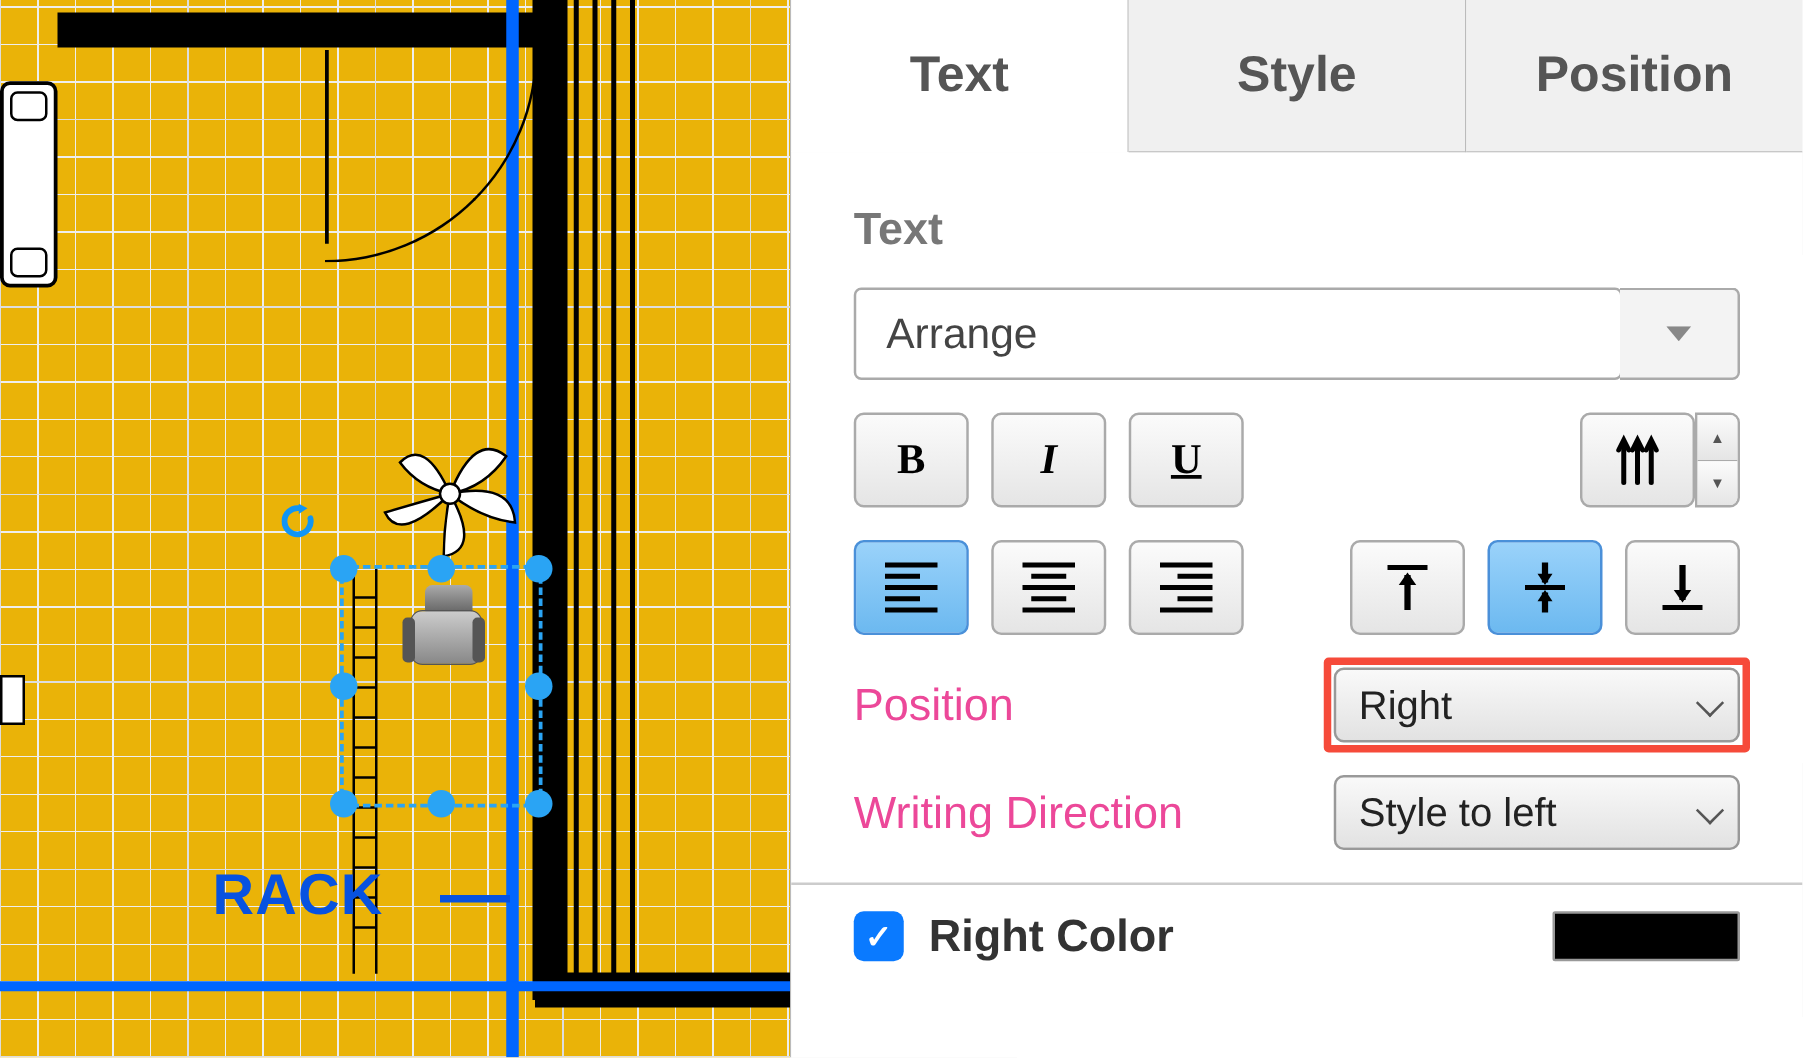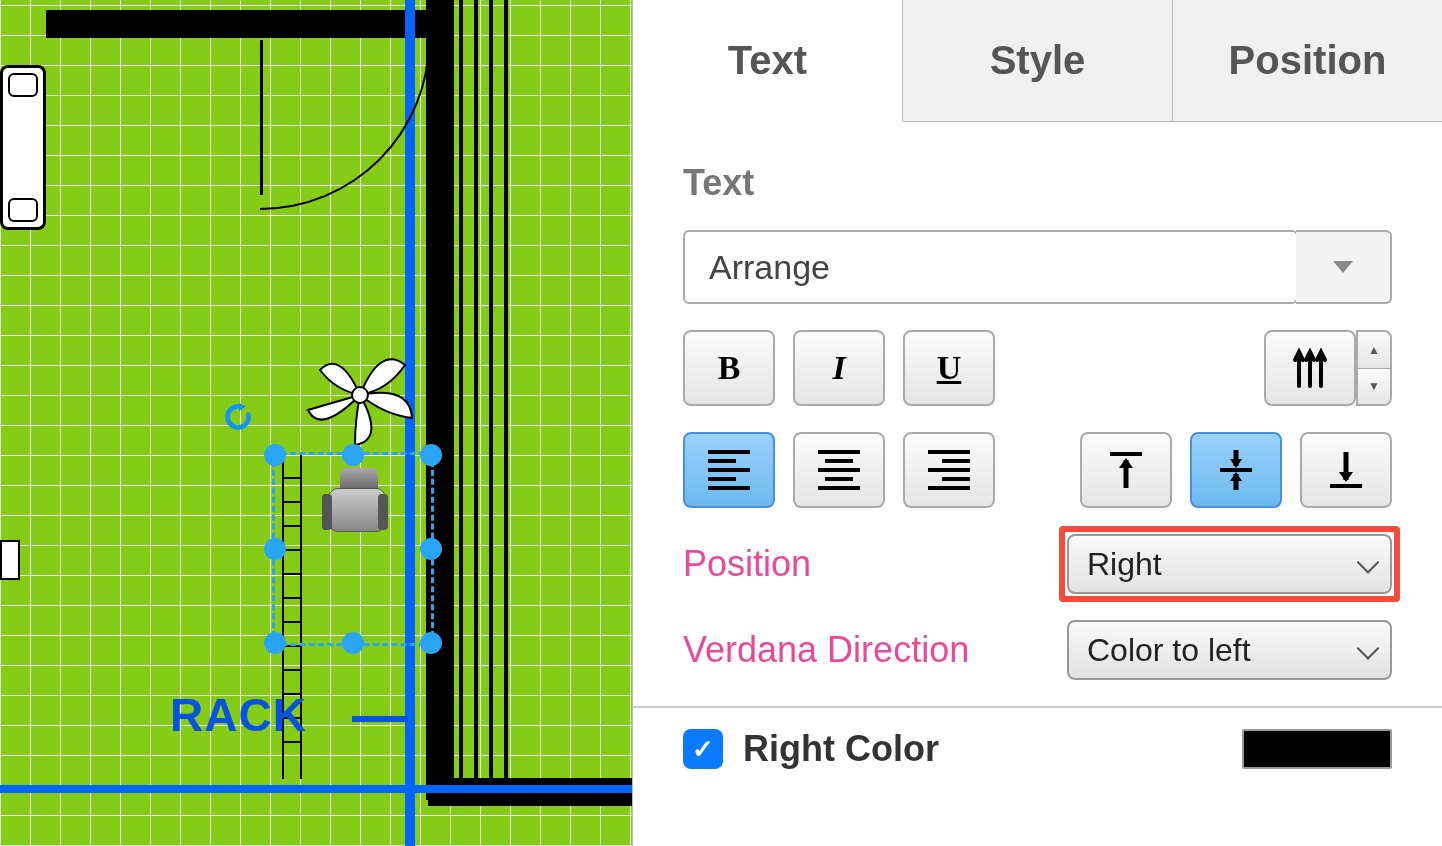--- a/index.html
+++ b/index.html
@@ -1,19 +1,19 @@
 <!DOCTYPE html>
 <html><head>
 <meta charset="utf-8">
 <style>
 * { box-sizing: border-box; margin: 0; padding: 0; }
 body { font-family: -apple-system, BlinkMacSystemFont, "Segoe UI", sans-serif; width: 1442px; height: 846px; overflow: hidden; background: #fff; }
 .container { display: flex; width: 100%; height: 100%; }
 
-.canvas-area { width: 632px; height: 846px; position: relative; background: #84cc16; overflow: hidden; }
+.canvas-area { width: 632px; height: 846px; position: relative; background: #eab308; overflow: hidden; }
 .grid { position: absolute; inset: 0; background-image: repeating-linear-gradient(0deg, #eee 0 1px, transparent 1px 30px), repeating-linear-gradient(90deg, #eee 0 1px, transparent 1px 30px); }
 .grid-major { position: absolute; inset: 0; background-image: repeating-linear-gradient(0deg, #ddd 0 1px, transparent 1px 150px), repeating-linear-gradient(90deg, #ddd 0 1px, transparent 1px 150px); }
 
 .wall-top { position: absolute; top: 10px; left: 46px; width: 400px; height: 28px; background: #000; }
 .wall-right { position: absolute; top: 0; left: 426px; width: 28px; height: 800px; background: #000; }
 .wall-line1 { position: absolute; top: 0; left: 459px; width: 4px; height: 800px; background: #000; }
 .wall-line2 { position: absolute; top: 0; left: 474px; width: 4px; height: 800px; background: #000; }
 .wall-line3 { position: absolute; top: 0; left: 489px; width: 4px; height: 800px; background: #000; }
 .wall-line4 { position: absolute; top: 0; left: 504px; width: 4px; height: 800px; background: #000; }
 .wall-bottom-ext { position: absolute; top: 778px; left: 428px; width: 204px; height: 28px; background: #000; }
@@ -284,22 +284,22 @@
       </div>
 
       <div class="field-row">
         <div class="field-label">Position</div>
         <div class="highlight">
             <div class="select">Right</div>
           </div>
       </div>
 
       <div class="field-row">
-        <div class="field-label">Verdana Direction</div>
-        <div class="select">Color to left</div>
+        <div class="field-label">Writing Direction</div>
+        <div class="select">Style to left</div>
       </div>
 
       <div class="divider"></div>
 
       <div class="color-row">
         <div class="checkbox">✓</div>
         <div class="color-label">Right Color</div>
         <div class="swatch"></div>
       </div>
     </div>

